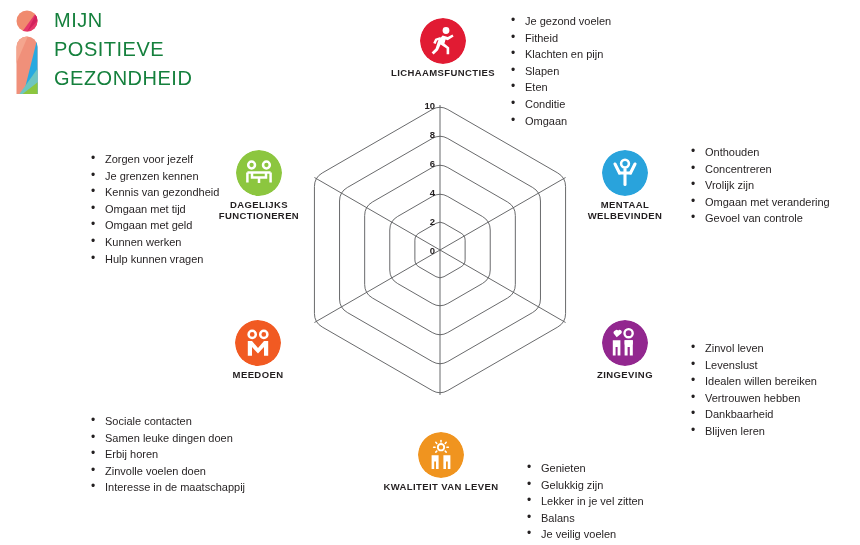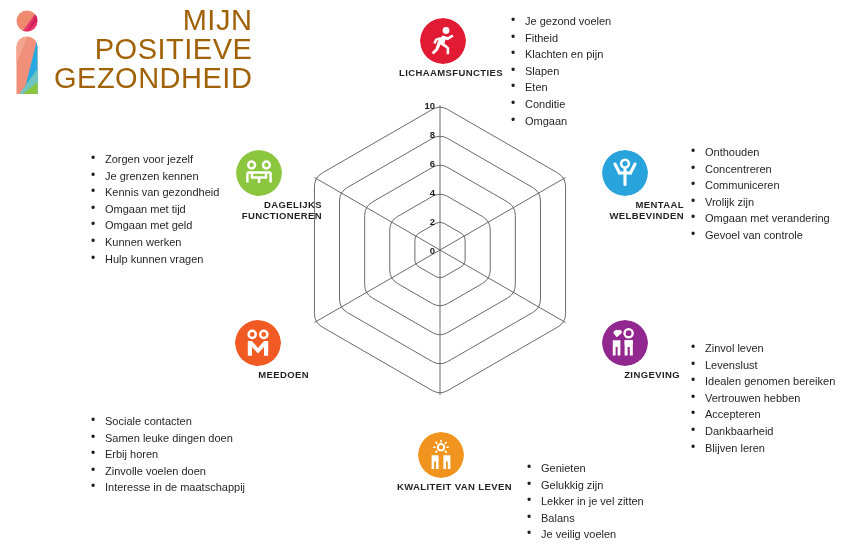--- a/index.html
+++ b/index.html
@@ -13,33 +13,32 @@
   }
   
   #logo{
     position:absolute;left:10px;top:8px;width:215px;height:88px;
   }
   #logo-mark{position:absolute;left:0;top:2px;width:40px;height:86px;}
   #logo-words{
     position:absolute;left:44px;top:-2px;
     font-family:"Liberation Sans", sans-serif;
     font-weight:400;
-    font-size:29px;
+    font-size:20px;
     line-height:29px;
     letter-spacing:0.5px;
-    color:#a16207;
-    text-align:right;
+    color:#15803d;
   }
   #logo-words div{white-space:nowrap;}
 
   
   #radar{position:absolute;left:280px;top:85px;width:320px;height:330px;}
 
   
-  .node{position:absolute;text-align:right;}
+  .node{position:absolute;text-align:center;}
   .node .bubble{
     border-radius:50%;
     margin:0 auto;
     display:block;
   }
   .node .caption{
     margin-top:3px;
     font-family:"Liberation Sans", sans-serif;
     font-size:9.5px;
     font-weight:700;
@@ -241,31 +240,29 @@
     <li>Fitheid</li>
     <li>Klachten en pijn</li>
     <li>Slapen</li>
     <li>Eten</li>
     <li>Conditie</li>
     <li>Omgaan</li>
   </ul>
 <ul class="aspects" id="list-mentaal">
     <li>Onthouden</li>
     <li>Concentreren</li>
-    <li>Communiceren</li>
     <li>Vrolijk zijn</li>
     <li>Omgaan met verandering</li>
     <li>Gevoel van controle</li>
   </ul>
 <ul class="aspects" id="list-zingeving">
     <li>Zinvol leven</li>
     <li>Levenslust</li>
-    <li>Idealen genomen bereiken</li>
+    <li>Idealen willen bereiken</li>
     <li>Vertrouwen hebben</li>
-    <li>Accepteren</li>
     <li>Dankbaarheid</li>
     <li>Blijven leren</li>
   </ul>
 <ul class="aspects" id="list-kwaliteit">
     <li>Genieten</li>
     <li>Gelukkig zijn</li>
     <li>Lekker in je vel zitten</li>
     <li>Balans</li>
     <li>Je veilig voelen</li>
     <li>Hoe je woont</li>

